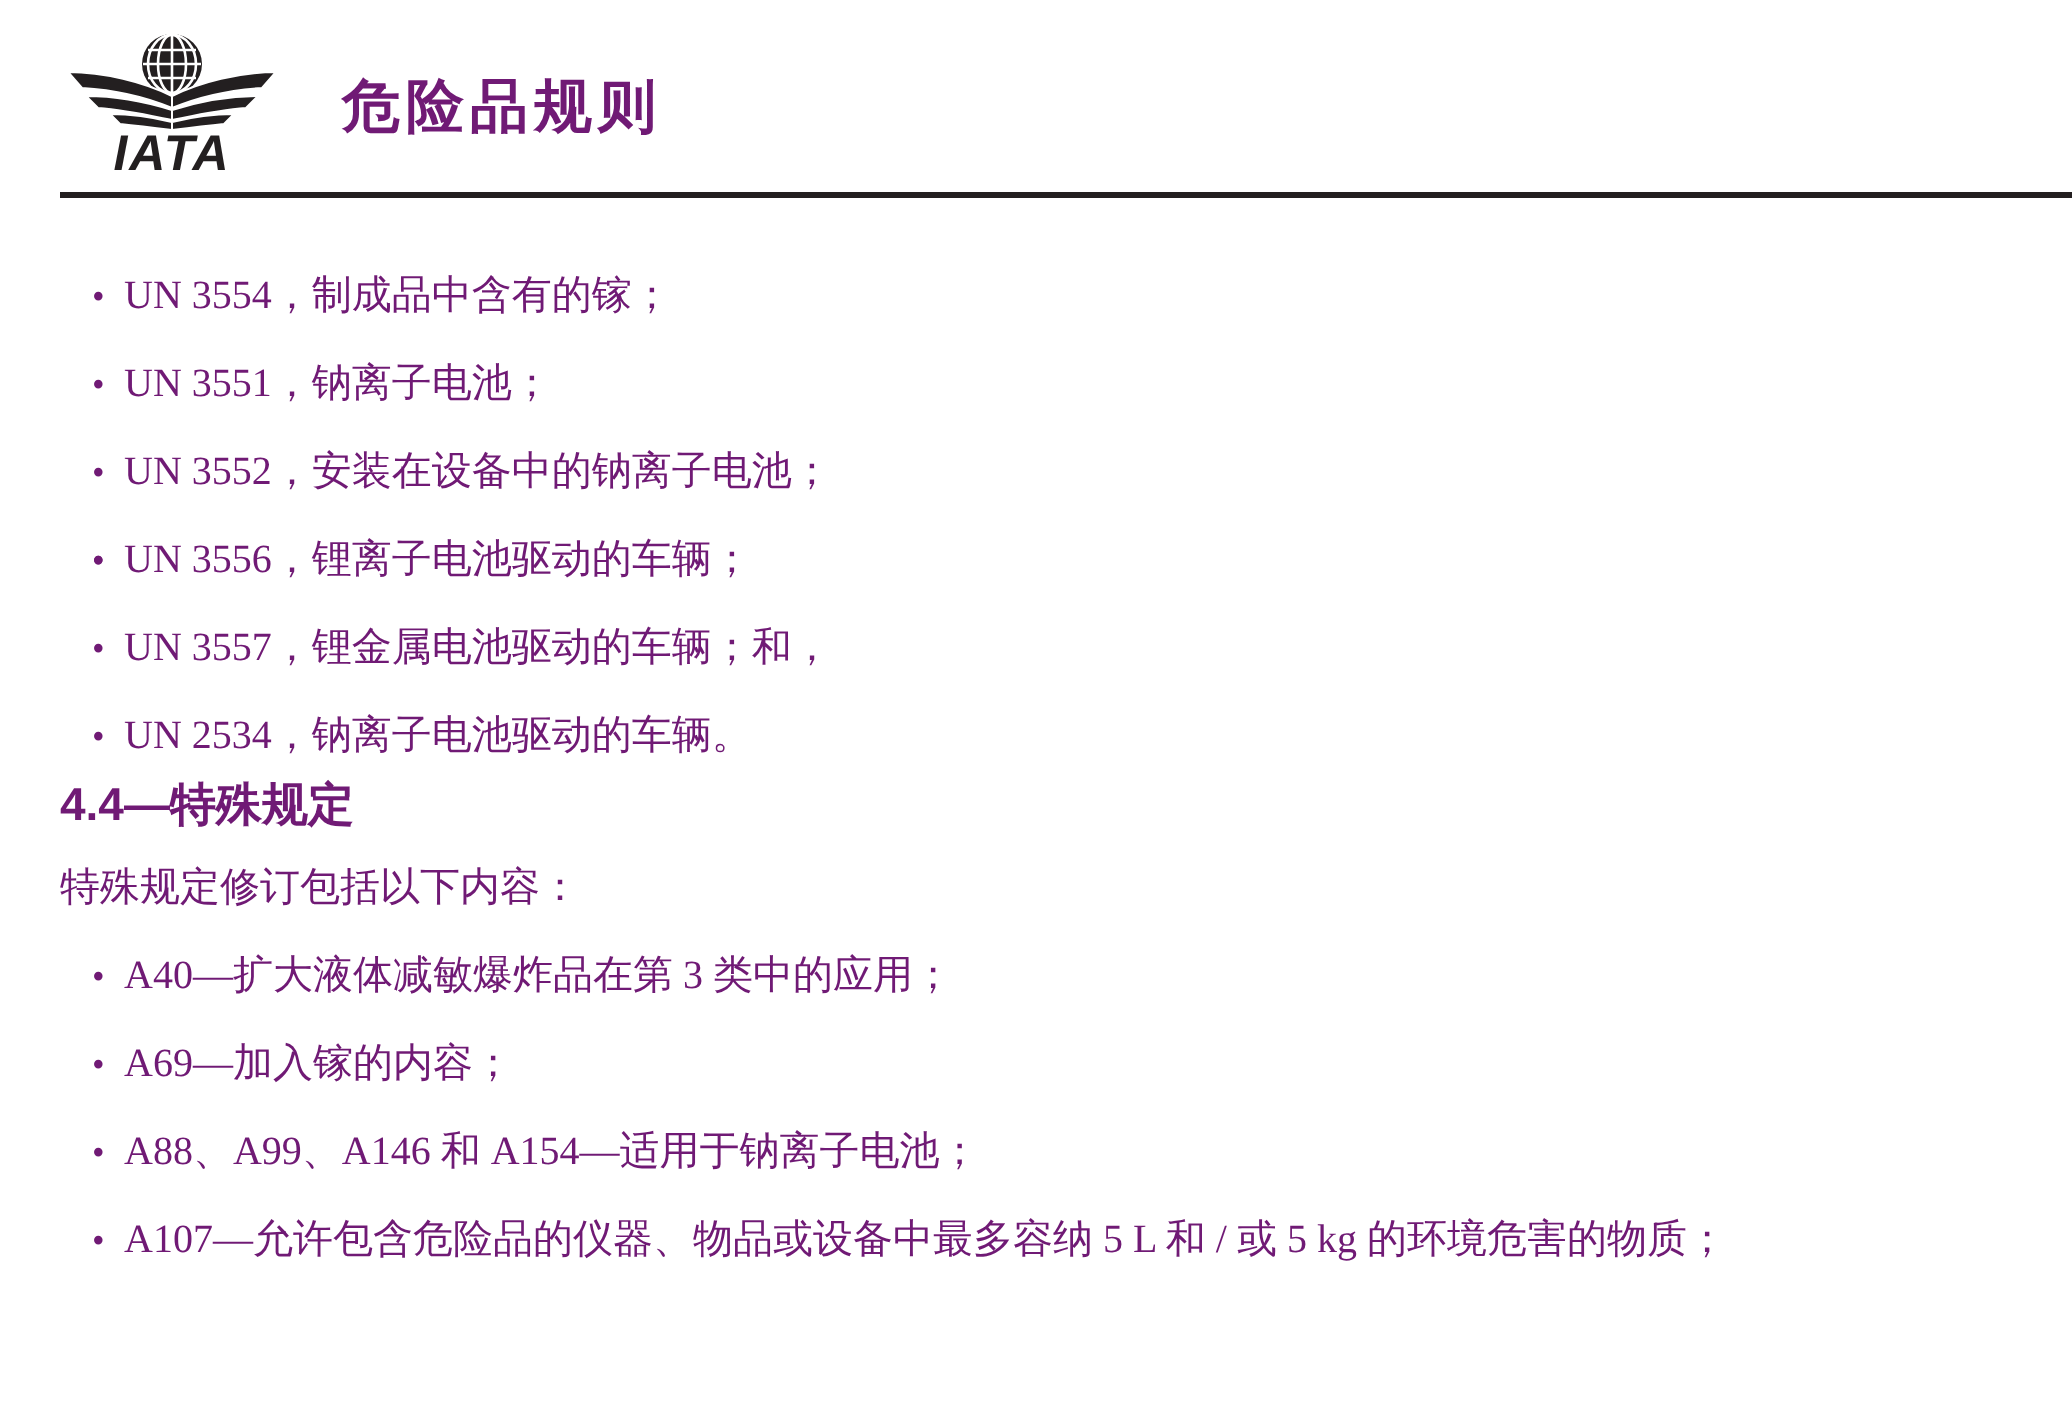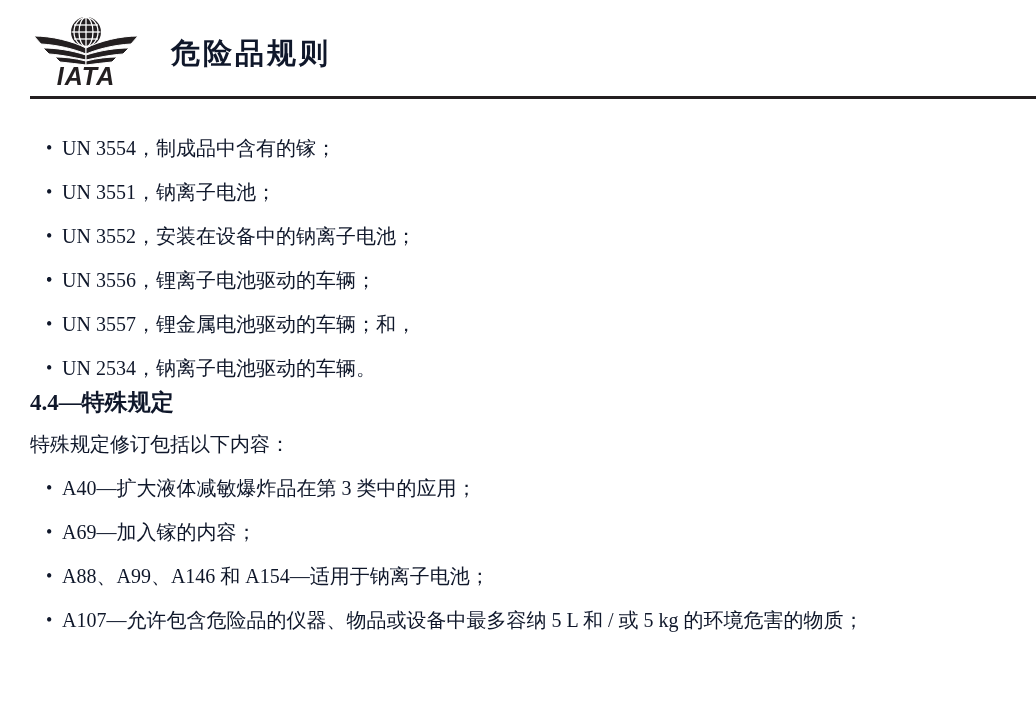--- a/index.html
+++ b/index.html
@@ -1,21 +1,21 @@
 <!DOCTYPE html>
 <html><head>
 <meta charset="utf-8">
 <style>
   html, body { margin: 0; padding: 0; background: #ffffff; }
   .page {
     position: relative;
     width: 1036px;
     height: 709px;
     background: #ffffff;
-    color: #0f172a;
+    color: #701a75;
     font-family: "Liberation Serif", "DejaVu Serif", serif;
     overflow: hidden;
   }
   
   .header {
     position: relative;
     margin-left: 30px;
     height: 96px;
     border-bottom: 3px solid #231f20;
   }
@@ -50,21 +50,21 @@
   .bullet {
     position: absolute;
     left: 16px;
     top: 0;
     font-size: 18px;
     line-height: 23px;
   }
   .un-list { margin-top: 38px; }
   .section-heading {
     margin: 10px 0 0 0;
-    font-family: Liberation Serif, serif;
+    font-family: Liberation Sans, sans-serif;
     font-size: 23px;
     font-weight: 700;
     line-height: 25px;
   }
   .intro {
     margin: 18px 0 0 0;
     font-size: 20px;
     line-height: 23px;
   }
   .sp-list { margin-top: 0; }

